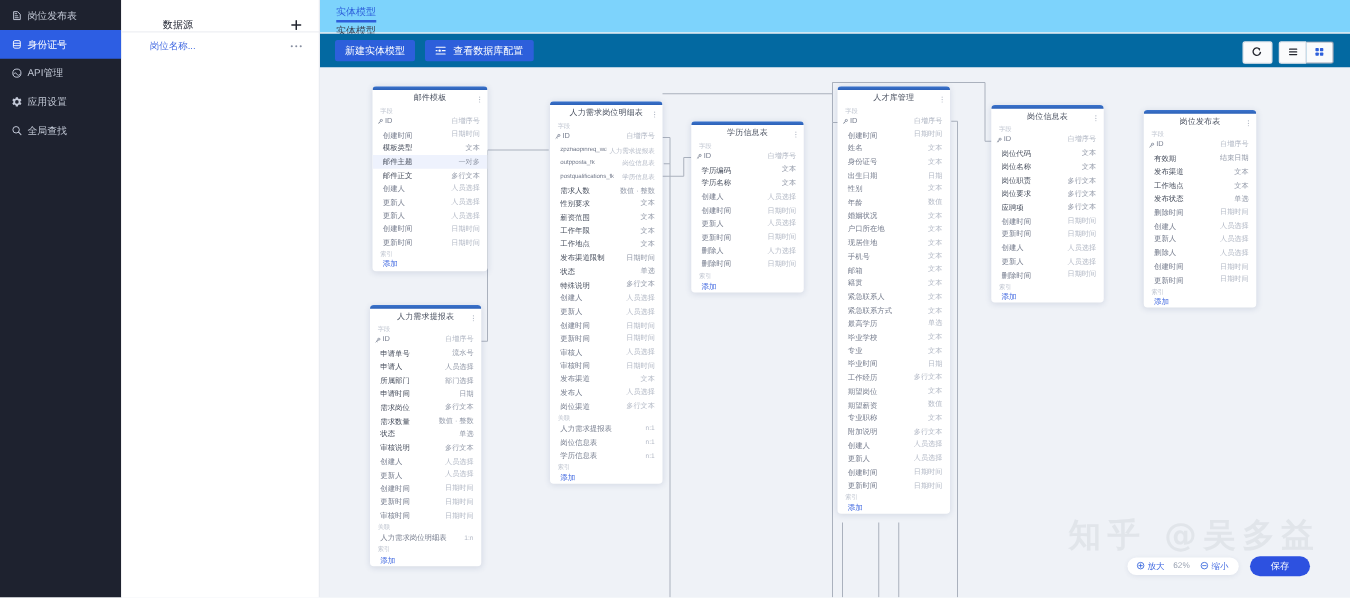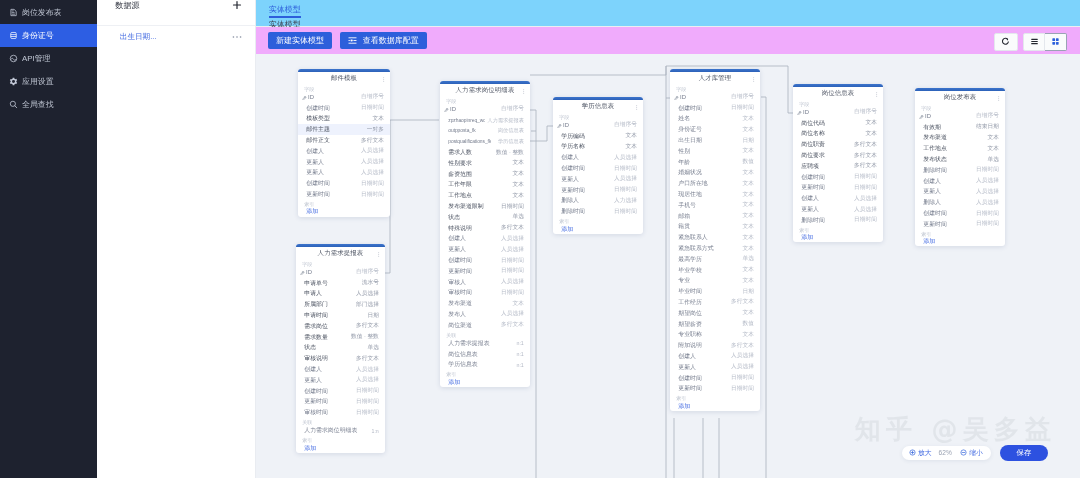--- a/index.html
+++ b/index.html
@@ -7,36 +7,36 @@
        font-family:"Liberation Sans","DejaVu Sans",sans-serif;background:#fff;}
   #app{position:relative;width:1080px;height:478px;display:flex;overflow:hidden;}
   
   #sidebar{width:97px;flex:0 0 97px;height:478px;background:#1e222f;padding-top:1.3px;box-sizing:border-box;}
   .nav-item{height:22.95px;display:flex;align-items:center;padding-left:8.5px;
             color:#c1c7d4;font-size:7.9px;cursor:pointer;}
   .nav-item.active{background:#2d5ee3;color:#fff;}
   .nav-ic{width:9px;height:9px;margin-right:4.5px;flex:0 0 9px;display:flex;align-items:center;}
   
   #ds{width:159px;flex:0 0 159px;background:#fff;position:relative;}
-  #ds-head{height:25.3px;display:flex;align-items:flex-start;justify-content:space-between;padding:0 14px 0 18.3px;}
+  #ds-head{height:25.3px;display:flex;align-items:flex-end;justify-content:space-between;padding:0 14px 0 18.3px;margin-left:15px;}
   #ds-title{font-size:8px;color:#1f2330;letter-spacing:.1px;}
   #ds-sep{height:1px;background:#eef0f4;}
   .ds-item{height:21px;display:flex;align-items:center;justify-content:space-between;
            padding:0 14.5px 0 22.8px;font-size:7.6px;color:#4169e1;cursor:pointer;}
   #ds-right{position:absolute;right:0;top:0;width:1px;height:478px;background:#e9ecf1;}
   
   #main{flex:1;display:flex;flex-direction:column;background:#eff2f7;min-width:0;position:relative;}
   #tabs{height:26px;background:#7dd3fc;display:flex;align-items:flex-start;padding-left:12.8px;flex-direction:column;}
   .tab{font-size:8px;color:#3c4354;height:18px;display:flex;align-items:center;
        position:relative;margin-right:21.8px;cursor:pointer;padding-top:4px;}
   .tab.active{color:#2d5fdb;}
   .tab .ul{position:absolute;left:0;right:0;bottom:-3px;height:2.2px;background:#2d5fdb;display:none;}
   .tab.active .ul{display:block;}
   #tabsep{height:1px;background:#eceef2;}
-  #toolbar{height:27px;background:#f0abfc;display:flex;align-items:center;padding-left:12px;position:relative;}
+  #toolbar{height:27px;background:#0369a1;display:flex;align-items:center;padding-left:12px;position:relative;}
   .btn{background:#2d5fdb;color:#fff;font-size:8px;border-radius:2px;height:16.5px;
        display:flex;align-items:center;padding:0 8px;margin-right:7.7px;cursor:pointer;white-space:nowrap;}
   .btn .bic{margin-right:6px;display:inline-flex;}
   #viewctl{position:absolute;right:12.8px;top:5.7px;display:flex;align-items:center;}
   .sqbtn{width:22px;height:18px;border:1px solid #e4e7ed;background:#fafbfc;
          display:flex;align-items:center;justify-content:center;box-sizing:border-box;cursor:pointer;}
   #refreshbtn{border-radius:2px;margin-right:5.5px;width:24px;}
   #grp{display:flex;}
   #grp .sqbtn:first-child{border-radius:2px 0 0 2px;}
   #grp .sqbtn:last-child{border-radius:0 2px 2px 0;border-left:0;}
@@ -138,21 +138,21 @@
       <div id="ds-head">
         <div id="ds-title">数据源</div>
         <span style="display: inline-flex;">
           <svg width="10" height="10" viewBox="0 0 16 16" xmlns="http://www.w3.org/2000/svg">
             <path d="M8 2.4v11.2M2.4 8h11.2" stroke="#22252f" stroke-width="1.9" stroke-linecap="round"></path>
           </svg>
         </span>
       </div>
       <div id="ds-sep"></div>
       <div class="ds-item">
-        <span>出生日期...</span>
+        <span>岗位名称...</span>
         <span style="display: inline-flex;">
           <svg width="10" height="4" viewBox="0 0 14 4" xmlns="http://www.w3.org/2000/svg">
             <circle cx="2" cy="2" r="1.15" fill="#858d9f"></circle>
             <circle cx="7" cy="2" r="1.15" fill="#858d9f"></circle>
             <circle cx="12" cy="2" r="1.15" fill="#858d9f"></circle>
           </svg>
         </span>
       </div>
       <div id="ds-right"></div>
     </div>

